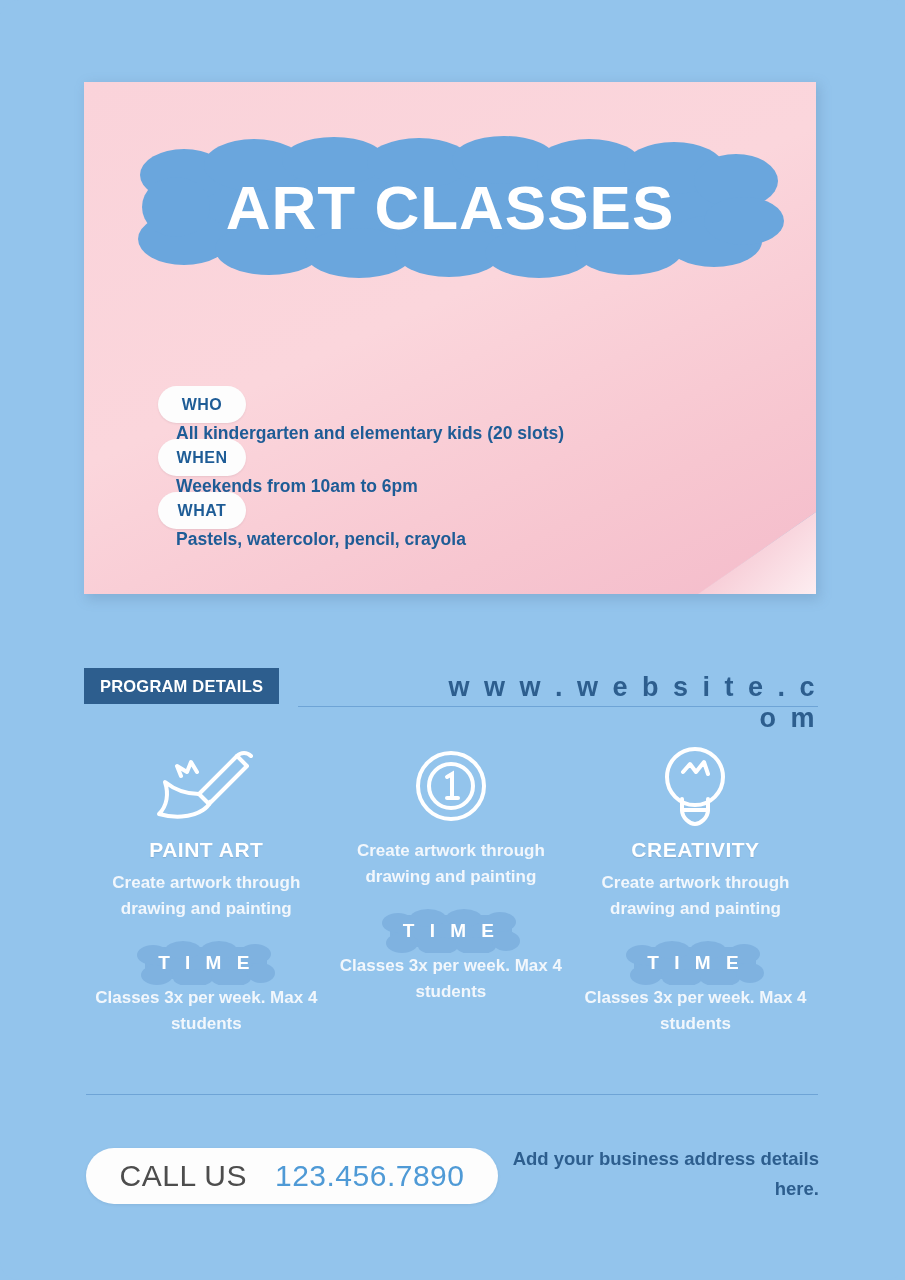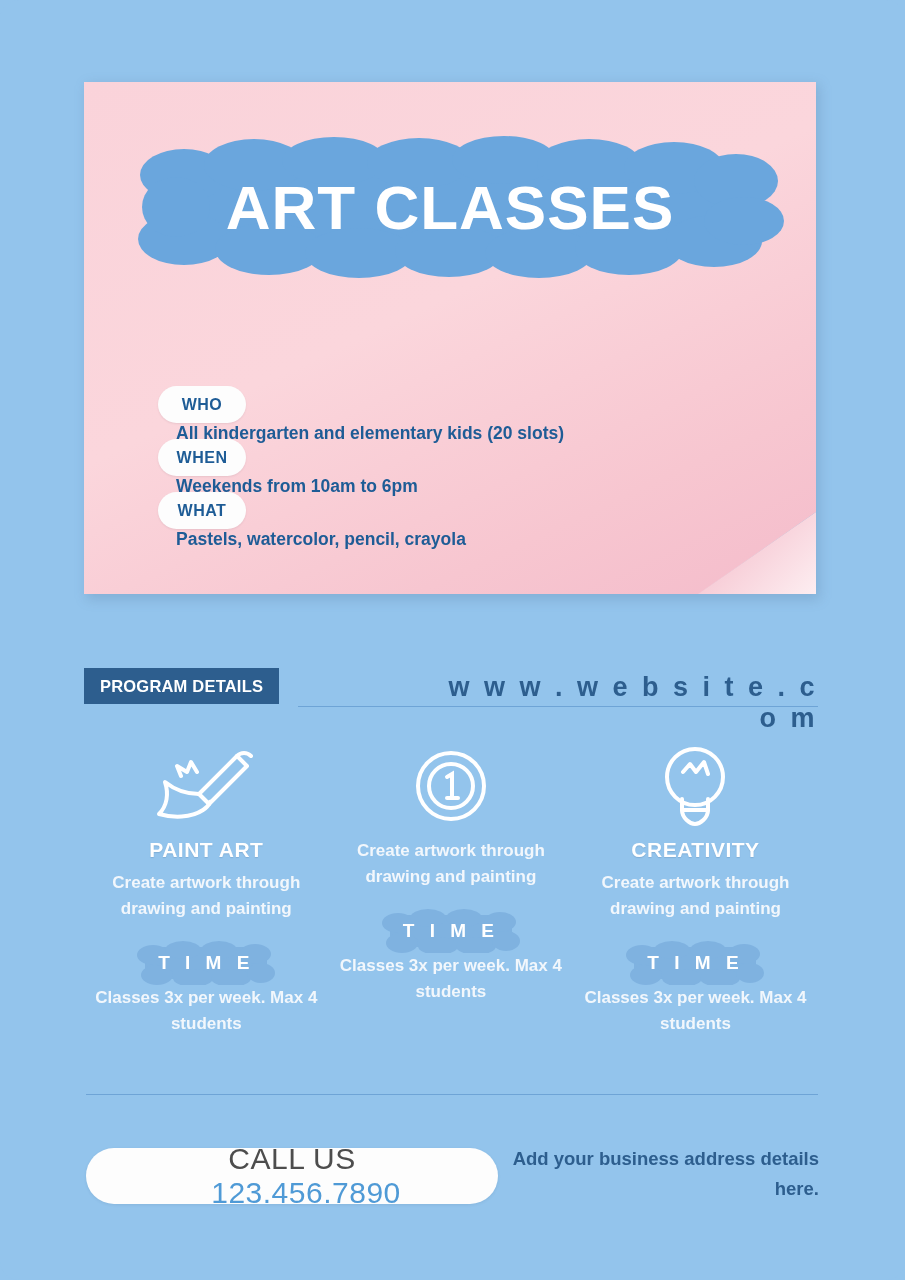--- a/index.html
+++ b/index.html
@@ -198,21 +198,20 @@
     border-bottom: 1.5px solid #6ea4d6;
   }
   .call-pill {
     position: absolute;
     left: 86px; top: 1148px;
     width: 412px; height: 56px;
     background: #fdfdfd;
     border-radius: 28px;
     display: flex; align-items: center; justify-content: center;
     box-shadow: 0 1px 3px rgba(60,90,120,0.12);
-    flex-direction: column;
   }
   .call-label {
     color: #4d4d4d;
     font-size: 30px;
     letter-spacing: 0.5px;
   }
   .call-number {
     margin-left: 28px;
     color: #4f9ad6;
     font-size: 30px;

